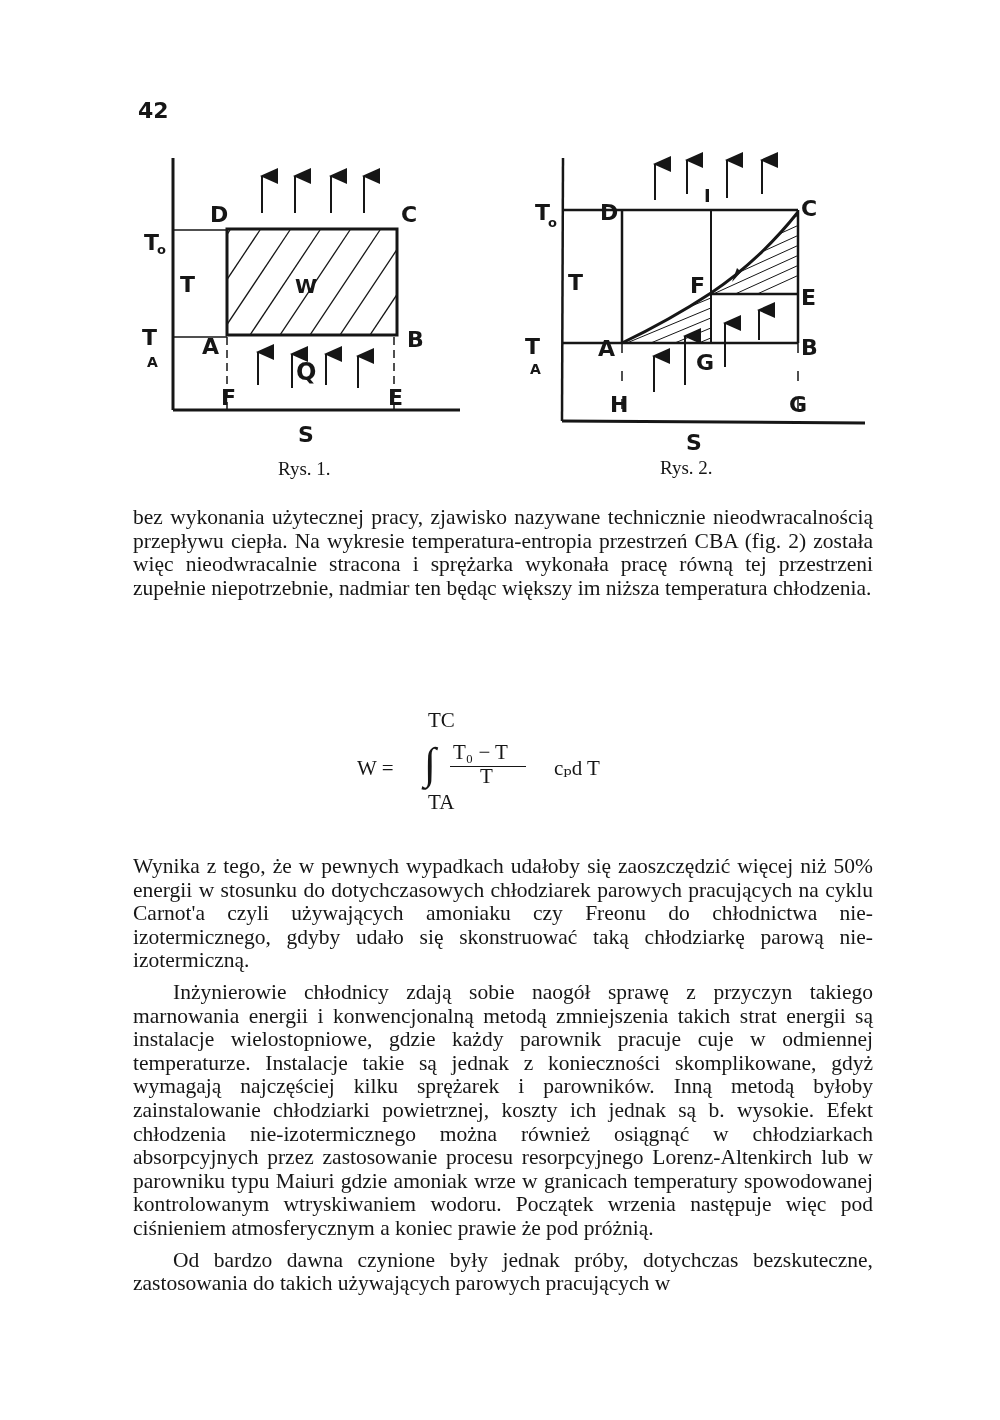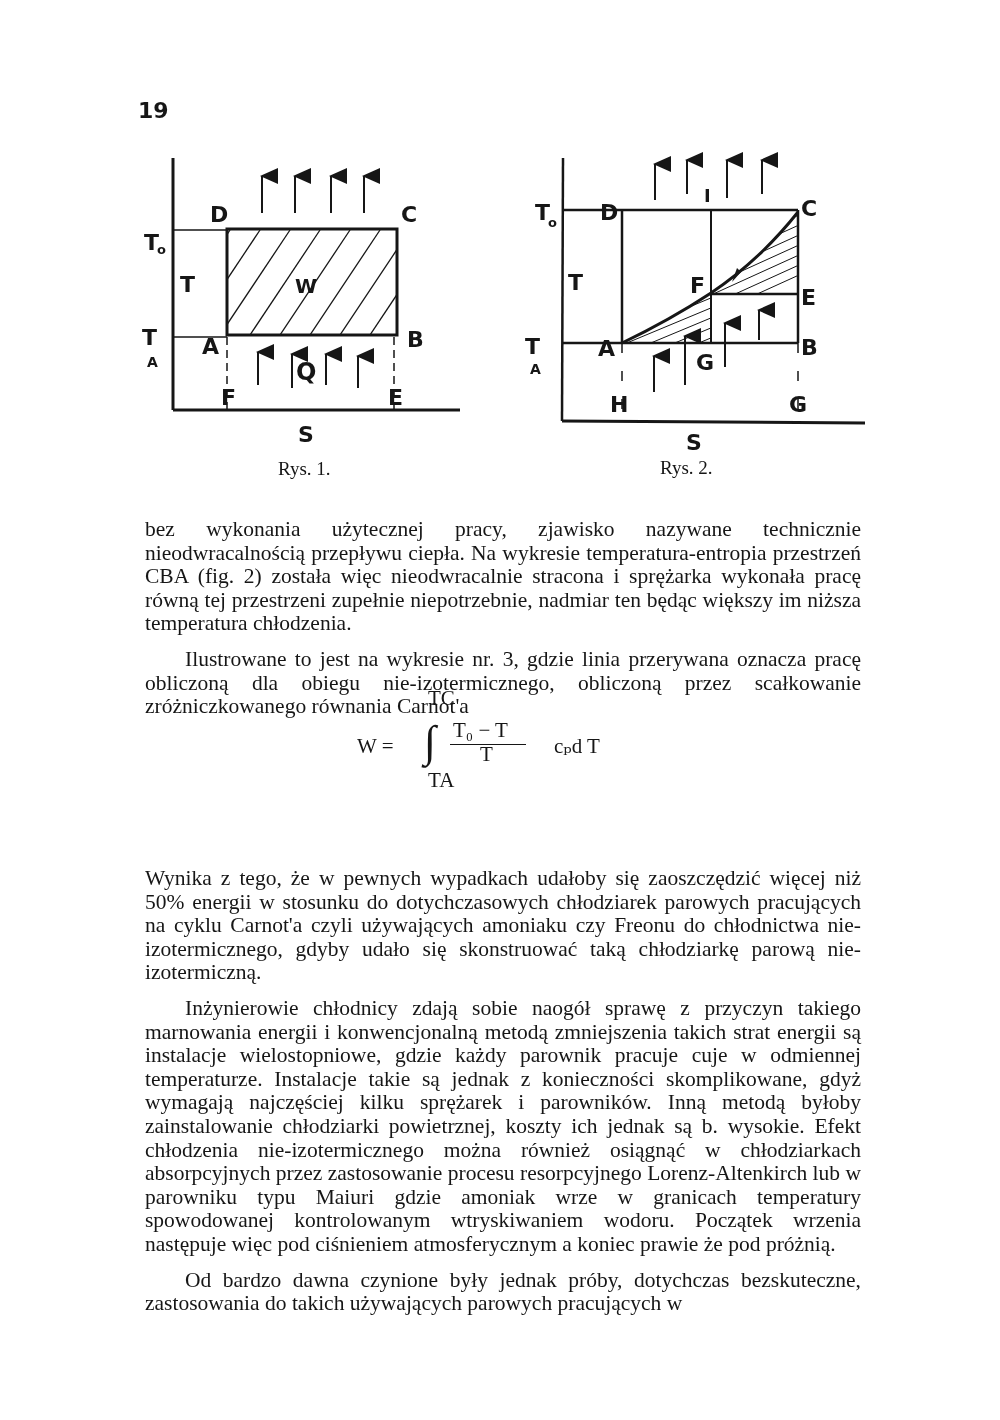--- a/index.html
+++ b/index.html
@@ -6,30 +6,30 @@
   body { width: 1000px; height: 1420px; position: relative; overflow: hidden;
          font-family: "Liberation Serif", "DejaVu Serif", serif; color: #161616; }
   .page-num { position: absolute; left: 138px; top: 98px; font-size: 22px;
               font-family: "DejaVu Sans", sans-serif; font-weight: bold; }
   .fig { position: absolute; }
   .fig svg { display: block; }
   .fig-label { font-family: "DejaVu Sans", sans-serif; font-weight: bold; fill: #161616; }
   .caption { font-family: "Liberation Serif", serif; fill: #161616; }
   .text-block { position: absolute; left: 133px; width: 740px; font-size: 21.5px;
                 line-height: 23.6px; text-align: justify; }
-  .para { margin: 12px; }
+  .para { margin: 0; }
   .para.indent { text-indent: 40px; }
   .para + .para { margin-top: 8px; }
   .formula { position: absolute; left: 0; top: 0; width: 1000px; height: 100px; }
   .formula span { position: absolute; font-size: 21px; white-space: nowrap; }
 </style>
 </head>
 <body>
 
-<div class="page-num">19</div>
+<div class="page-num">42</div>
 
 <div class="fig" style="left:130px; top:140px;">
 <svg width="360" height="350" viewBox="0 0 360 350">
   <defs>
     <clipPath id="clipW">
           <rect x="97" y="89" width="170" height="106"></rect>
         </clipPath>
     <marker id="ah" markerWidth="8" markerHeight="10" refX="4" refY="1" orient="auto">
       <path d="M0,9 L4,0 L8,9 Z" fill="#161616"></path>
     </marker>
@@ -169,24 +169,23 @@
   <text class="fig-label" x="186" y="230" font-size="22">G</text>
   <text class="fig-label" x="100" y="272" font-size="22">H</text>
   <text class="fig-label" x="279" y="272" font-size="22">G</text>
   <text class="fig-label" x="176" y="310" font-size="22">S</text>
   <text class="caption" x="150" y="334" font-size="19">Rys. 2.</text>
 </svg>
 </div>
 
 <div class="text-block" style="top:506px;">
   <p class="para">bez wykonania użytecznej pracy, zjawisko nazywane technicznie nieodwracalnością przepływu ciepła. Na wykresie temperatura-entropia przestrzeń CBA (fig. 2) została więc nieodwracalnie stracona i sprężarka wykonała pracę równą tej przestrzeni zupełnie niepotrzebnie, nadmiar ten będąc większy im niższa temperatura chłodzenia.</p>
-  <p class="para indent">Ilustrowane to jest na wykresie nr. 3, gdzie linia przerywana oznacza pracę obliczoną dla obiegu nie-izotermicznego, obliczoną przez scałkowanie zróżniczkowanego równania Carnot'a</p>
 </div>
 
-<div class="formula" style="top:684px;">
+<div class="formula" style="top:706px;">
   <span style="left:428px; top:2px;">TC</span>
   <span style="left:357px; top:50px;">W =</span>
   <span style="left:424px; top:32px; font-size:44px; font-style:italic;">∫</span>
   <span style="left:453px; top:34px;font-family:Liberation Serif, serif;">T₀ − T</span>
   <span style="left:450px; top:60px; width:76px; height:1px; background:#161616;"></span>
   <span style="left:480px; top:58px;">T</span>
   <span style="left:554px; top:50px;">cₚd T</span>
   <span style="left:428px; top:84px;">TA</span>
 </div>
 

